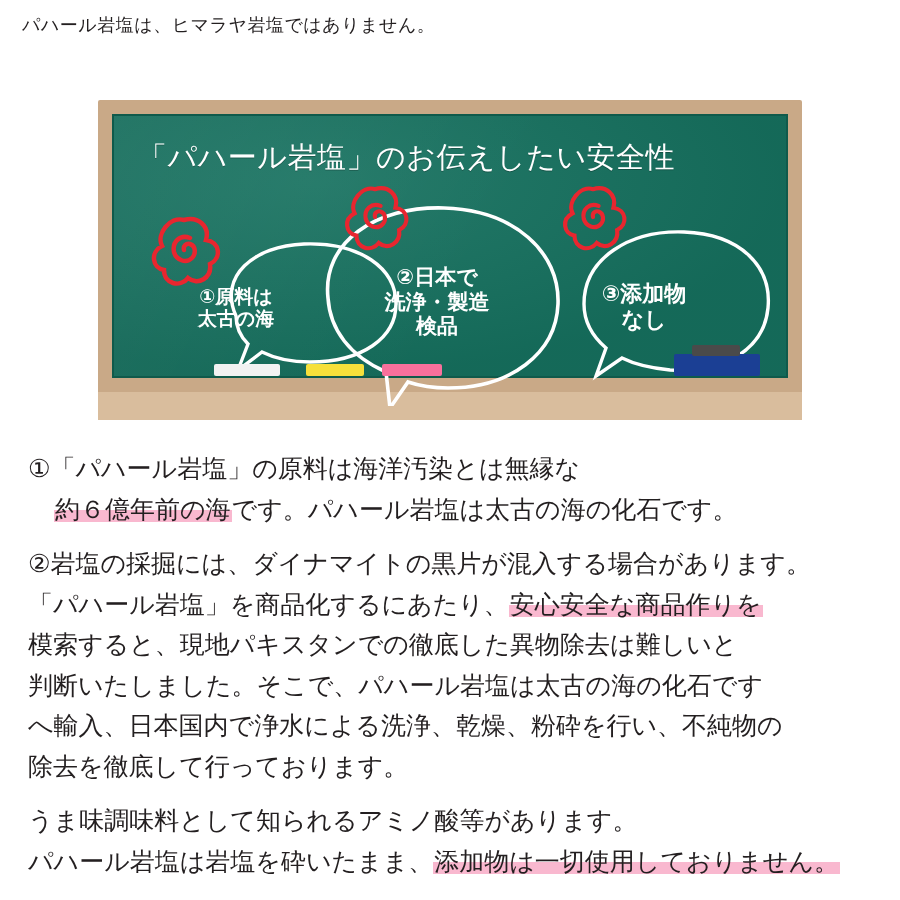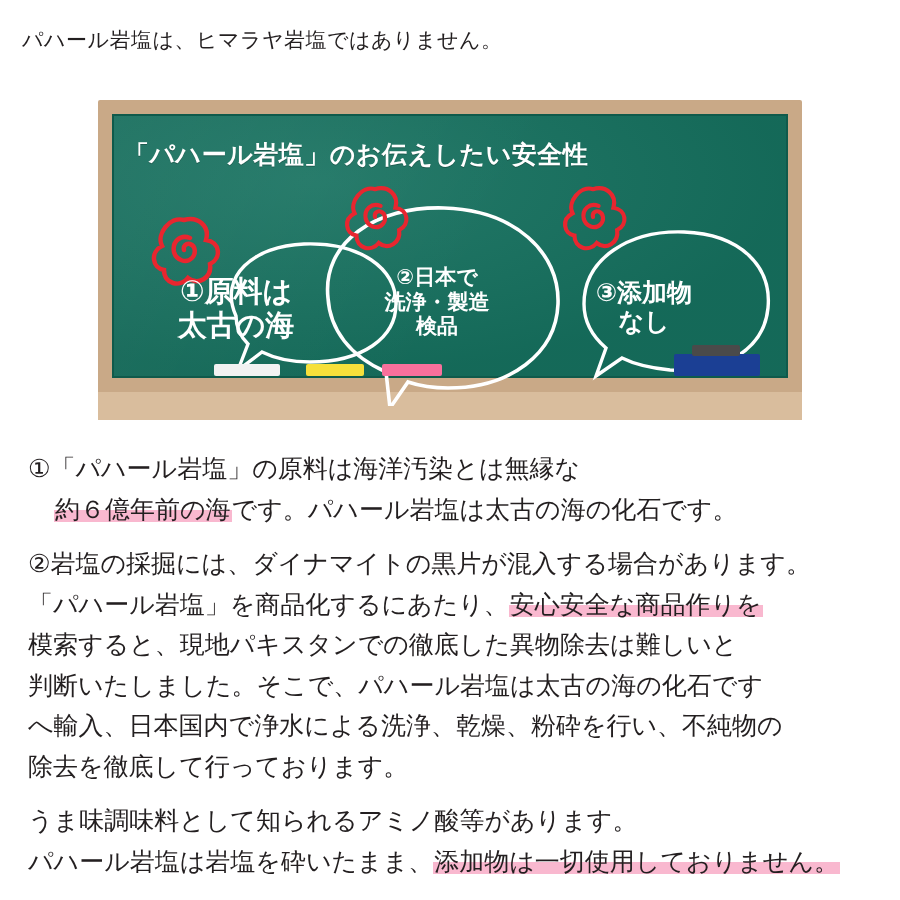--- a/index.html
+++ b/index.html
@@ -13,22 +13,22 @@
     font-family: "Liberation Sans", "DejaVu Sans", sans-serif;
     color: #231f20;
     position: relative;
     overflow: hidden;
   }
 
   
   .headline {
     position: absolute;
     left: 22px;
-    top: 26px;
-    font-size: 21px;
+    top: 13px;
+    font-size: 18px;
     letter-spacing: 0.5px;
     color: #231f20;
     white-space: nowrap;
   }
 
   
   .board-wrap {
     position: absolute;
     left: 98px;
     top: 100px;
@@ -55,24 +55,24 @@
     right: 14px;
     bottom: 42px;
     background: #16715f;
     background-image:
        linear-gradient(120deg, rgba(255,255,255,0.045) 0%, rgba(255,255,255,0) 55%),
        radial-gradient(ellipse at 30% 25%, rgba(255,255,255,0.06), rgba(0,0,0,0.07) 70%);
     border: 2px solid #0f5a4b;
   }
   .board-title {
     position: absolute;
-    left: 10px;
+    left: 24px;
     top: 22px;
-    font-size: 25px;
-    font-weight: bold;
+    font-size: 29px;
+    font-weight: normal;
     color: #ffffff;
     letter-spacing: 0.5px;
     white-space: nowrap;
     text-shadow: 0 1px 0 rgba(0,0,0,0.25);
   }
 
   .bubble {
     position: absolute;
     color: #ffffff;
     font-weight: bold;
@@ -82,35 +82,35 @@
     align-items: center;
     justify-content: center;
   }
   .bubble span { display: block; }
 
   .bubble-1 {
     left: 28px;
     top: 128px;
     width: 188px;
     height: 128px;
-    font-size: 29px;
+    font-size: 19px;
   }
   .bubble-2 {
     left: 214px;
     top: 98px;
     width: 218px;
     height: 176px;
     font-size: 21px;
   }
   .bubble-3 {
     left: 432px;
     top: 120px;
     width: 196px;
     height: 142px;
-    font-size: 25px;
+    font-size: 22px;
   }
 
   .flower { position: absolute; }
 
   
   .chalk {
     position: absolute;
     bottom: 0;
     height: 12px;
     border-radius: 2px;

